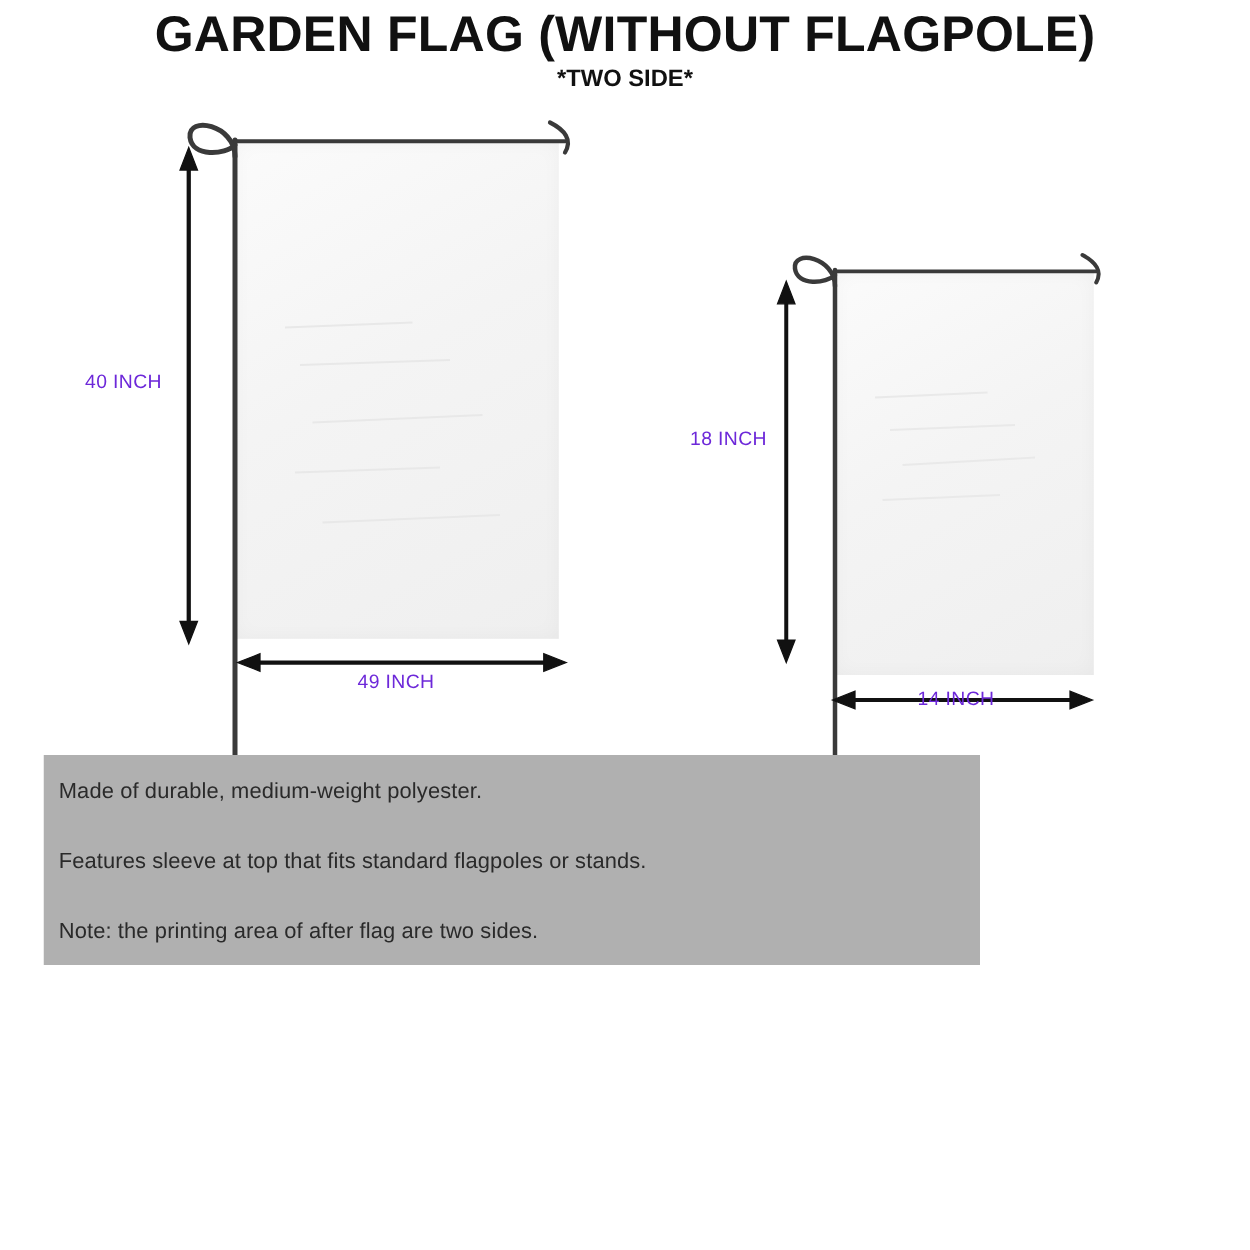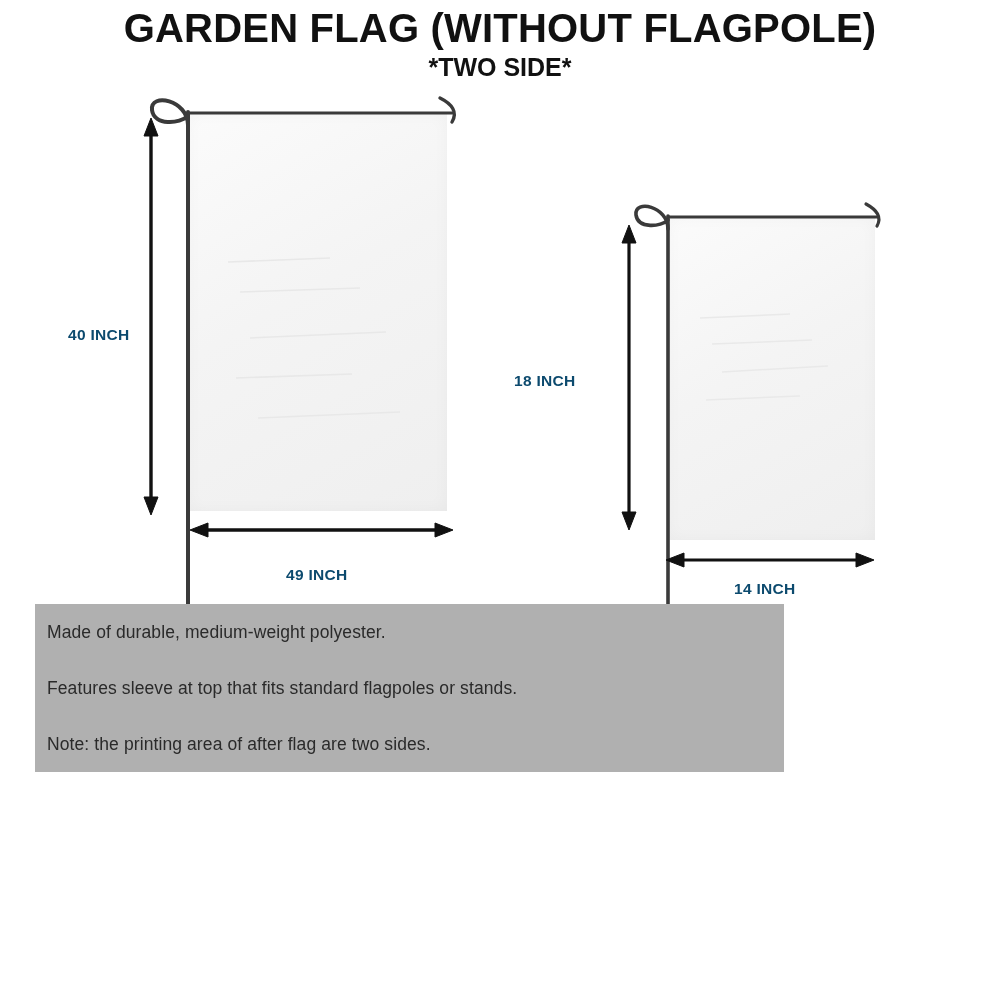--- a/index.html
+++ b/index.html
@@ -25,21 +25,21 @@
     text-align: center;
   }
   #title-main {
     font-size: 40px;
     font-weight: bold;
     letter-spacing: 0.2px;
     line-height: 1.12;
     color: #111111;
   }
   #title-sub {
-    font-size: 25px;
+    font-size: 19px;
     font-weight: bold;
     line-height: 1.15;
     color: #111111;
     margin-top: 2px;
   }
 
   
   #diagram {
     position: absolute;
     top: 0;
@@ -51,25 +51,24 @@
   
   .flag-panel {
     position: absolute;
     background: linear-gradient(150deg, #fbfbfb 0%, #f4f4f4 45%, #efefef 100%);
     box-shadow: inset 0 0 16px rgba(0,0,0,0.035);
   }
 
   .dim-label {
     position: absolute;
     font-size: 15.5px;
-    font-weight: bold;
-    color: #0c4a6e;
+    font-weight: normal;
+    color: #6d28d9;
     letter-spacing: 0.3px;
     white-space: nowrap;
-    margin-top: 29px;
   }
 
   
   #features {
     position: absolute;
     left: 4px;
     top: 604px;
     width: 780px;
   }
   .feature-row {
@@ -161,21 +160,21 @@
       <line x1="678" y1="560" x2="862" y2="560" stroke-width="3.2"></line>
       <polygon points="666,560 684,553 684,567"></polygon>
       <polygon points="874,560 856,553 856,567"></polygon>
     </g>
   </svg>
 
   <div class="dim-label" style="left:68px; top:297px;">40 INCH</div>
 
   <div class="dim-label" style="left:286px; top:537px;">49 INCH</div>
 
-  <div class="dim-label" style="left:514px; top:343px;text-align:right;">18 INCH</div>
+  <div class="dim-label" style="left:552px; top:343px;text-align:right;">18 INCH</div>
 
   <div class="dim-label" style="left:734px; top:551px;">14 INCH</div>
 </div>
 
 <div id="features">
     <div class="feature-row shaded">
       <span>Made of durable, medium-weight polyester.</span>
     </div>
     <div class="feature-row shaded">
       <span>Features sleeve at top that fits standard flagpoles or stands.</span>

